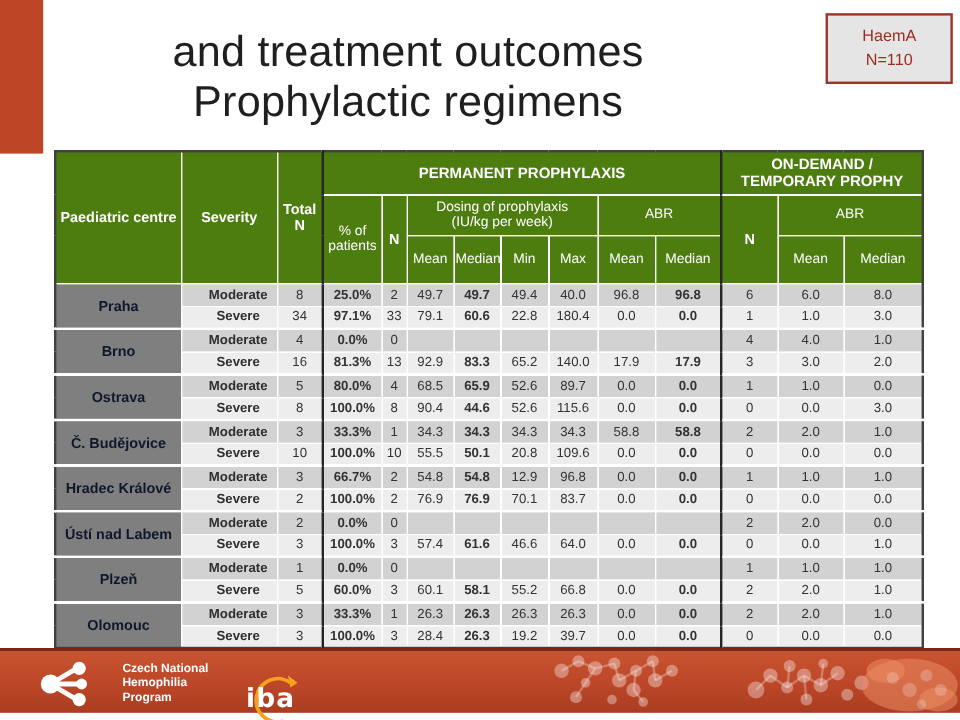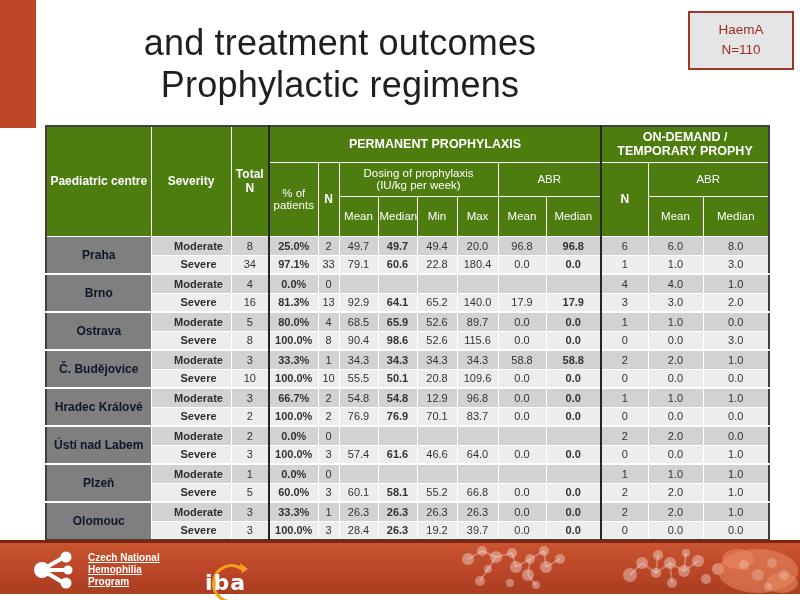--- a/index.html
+++ b/index.html
@@ -51,21 +51,21 @@
   .tbl tbody tr.grp td { border-top:2px solid #ffffff; }
 
   
   .footer {
     position:absolute; left:0; top:540px; width:800px; height:54px;
     background:linear-gradient(180deg,#C85430 0%, #BC4628 55%, #A93D20 100%);
     border-top:3px solid #7E2614;
   }
   .footer-deco { position:absolute; right:0; top:0; height:51px; }
   .chnp { position:absolute; left:30px; top:7px; display:flex; align-items:center; }
-  .chnp-text { color:#ffffff; font-size:10px; font-weight:bold; line-height:1.18; margin-left:6px;text-decoration:underline; }
+  .chnp-text { color:#ffffff; font-size:10px; font-weight:bold; line-height:1.18; margin-left:20px; }
   .iba { position:absolute; left:196px; top:16px; display:flex; align-items:center;flex-direction:column; }
   .iba-mark { position:relative; width:56px; height:46px; }
   .iba-word {
     position:absolute; left:9px; top:11px; color:#ffffff; font-weight:bold;
     font-size:22px; letter-spacing:1px; font-family:"DejaVu Sans", sans-serif;
   }
   .iba-text { color:#3B1708; font-size:7.5px; font-weight:bold; line-height:1.35; margin-left:2px; }
 </style>
 </head>
 <body>
@@ -137,21 +137,21 @@
     <tbody>
         <tr class="moderate">
           <td class="centre" rowspan="2">Praha</td>
           <td class="data sev">Moderate</td>
           <td class="data">8</td>
           <td class="data b sec-start">25.0%</td>
           <td class="data">2</td>
           <td class="data">49.7</td>
           <td class="data b">49.7</td>
           <td class="data">49.4</td>
-          <td class="data">20.0</td>
+          <td class="data">40.0</td>
           <td class="data">96.8</td>
           <td class="data b">96.8</td>
           <td class="data sec-start">6</td>
           <td class="data">6.0</td>
           <td class="data">8.0</td>
         </tr>
         <tr class="severe">
           <td class="data sev">Severe</td>
           <td class="data">34</td>
           <td class="data b sec-start">97.1%</td>
@@ -181,21 +181,21 @@
           <td class="data sec-start">4</td>
           <td class="data">4.0</td>
           <td class="data">1.0</td>
         </tr>
         <tr class="severe">
           <td class="data sev">Severe</td>
           <td class="data">16</td>
           <td class="data b sec-start">81.3%</td>
           <td class="data">13</td>
           <td class="data">92.9</td>
-          <td class="data b">64.1</td>
+          <td class="data b">83.3</td>
           <td class="data">65.2</td>
           <td class="data">140.0</td>
           <td class="data">17.9</td>
           <td class="data b">17.9</td>
           <td class="data sec-start">3</td>
           <td class="data">3.0</td>
           <td class="data">2.0</td>
         </tr>
         <tr class="moderate grp">
           <td class="centre" rowspan="2">Ostrava</td>
@@ -212,21 +212,21 @@
           <td class="data sec-start">1</td>
           <td class="data">1.0</td>
           <td class="data">0.0</td>
         </tr>
         <tr class="severe">
           <td class="data sev">Severe</td>
           <td class="data">8</td>
           <td class="data b sec-start">100.0%</td>
           <td class="data">8</td>
           <td class="data">90.4</td>
-          <td class="data b">98.6</td>
+          <td class="data b">44.6</td>
           <td class="data">52.6</td>
           <td class="data">115.6</td>
           <td class="data">0.0</td>
           <td class="data b">0.0</td>
           <td class="data sec-start">0</td>
           <td class="data">0.0</td>
           <td class="data">3.0</td>
         </tr>
         <tr class="moderate grp">
           <td class="centre" rowspan="2">Č. Budějovice</td>

